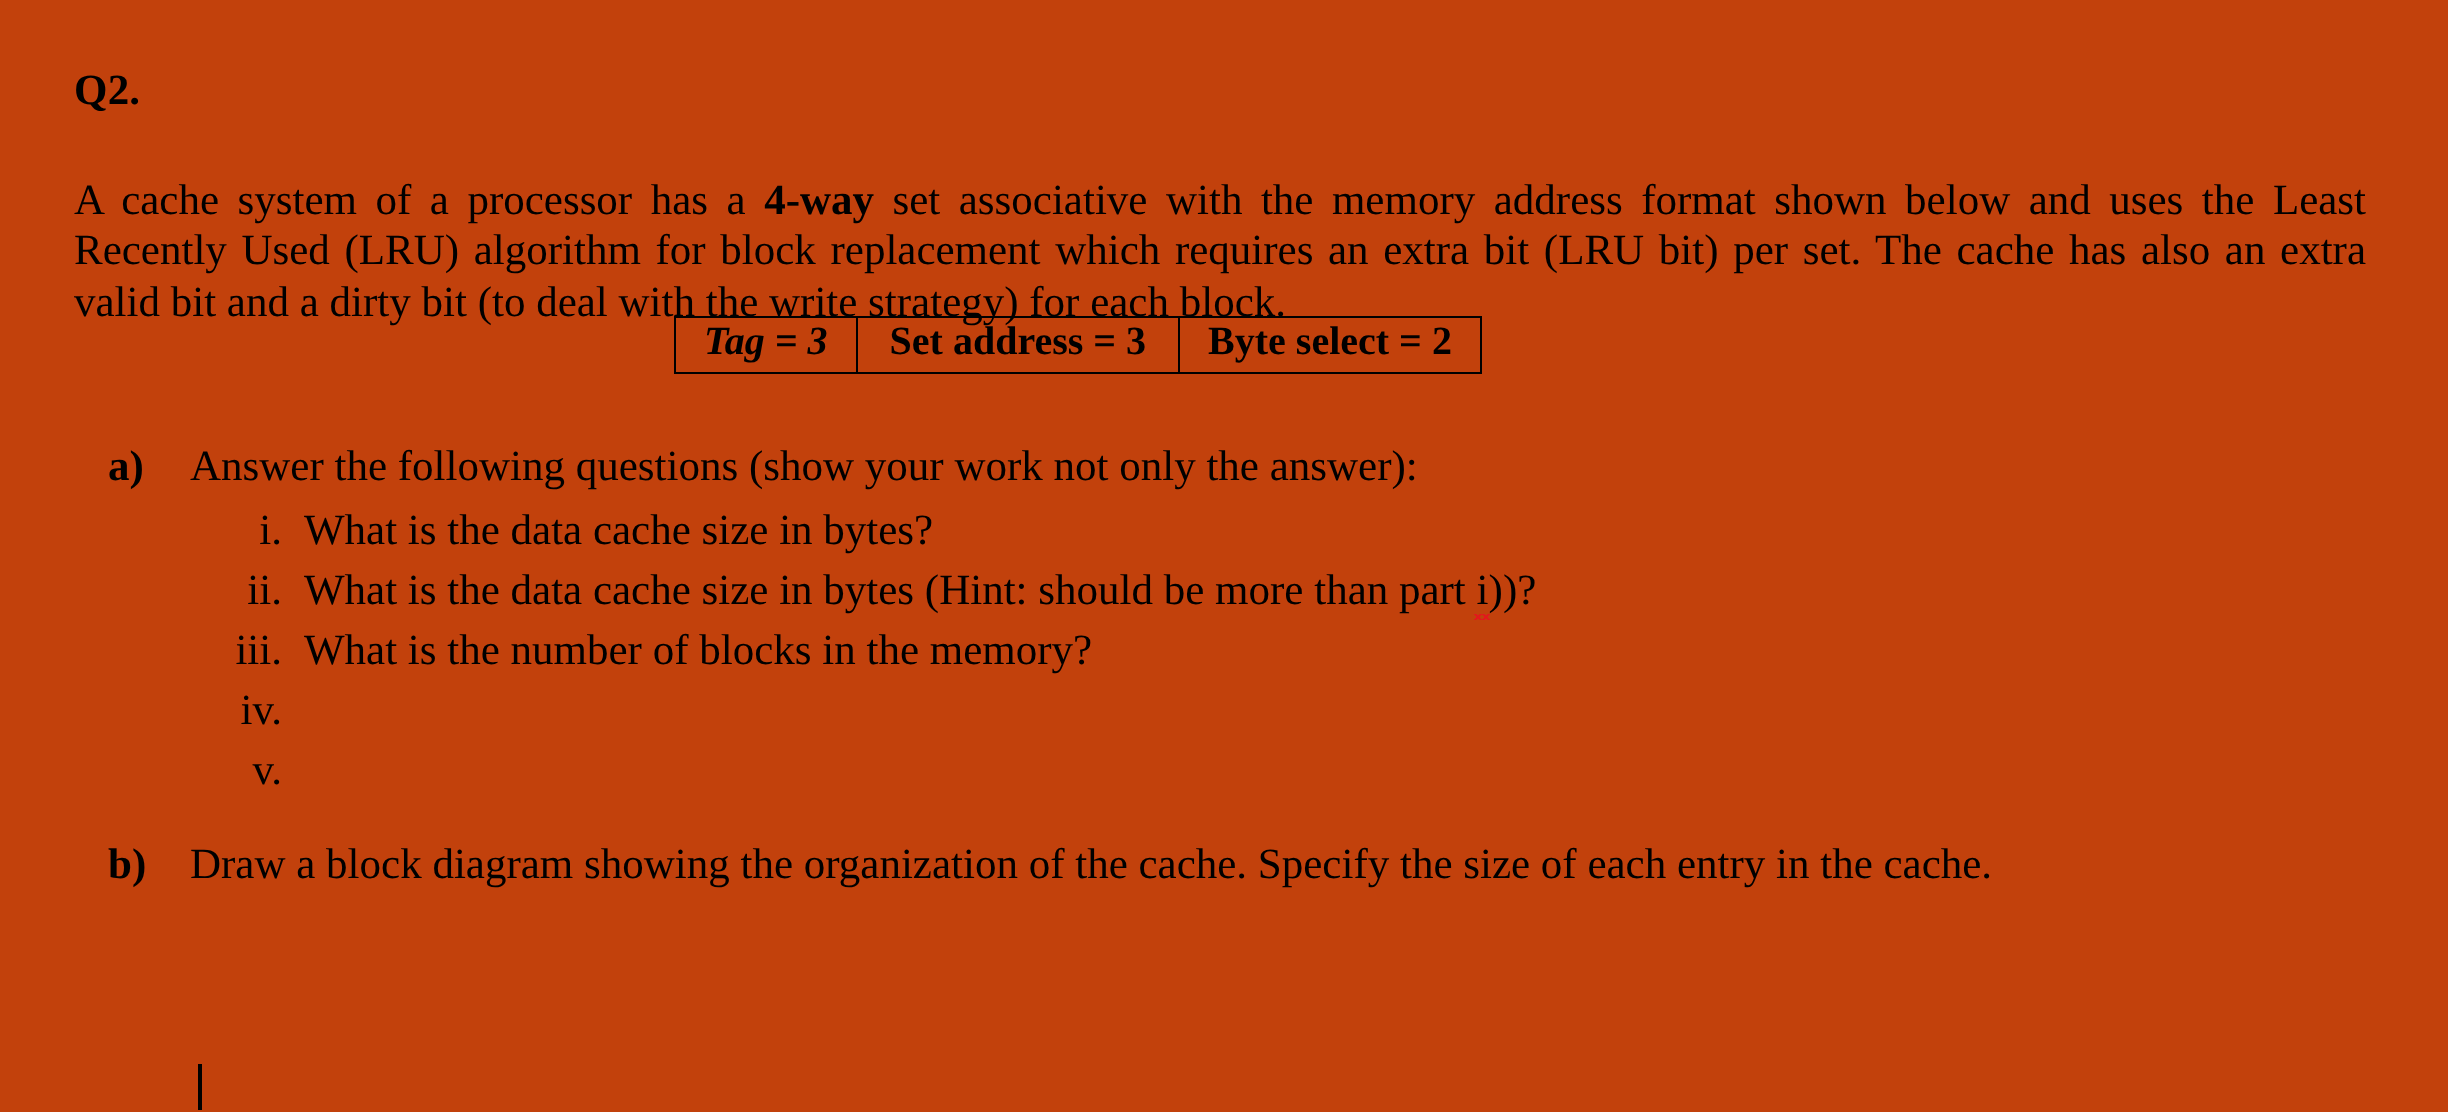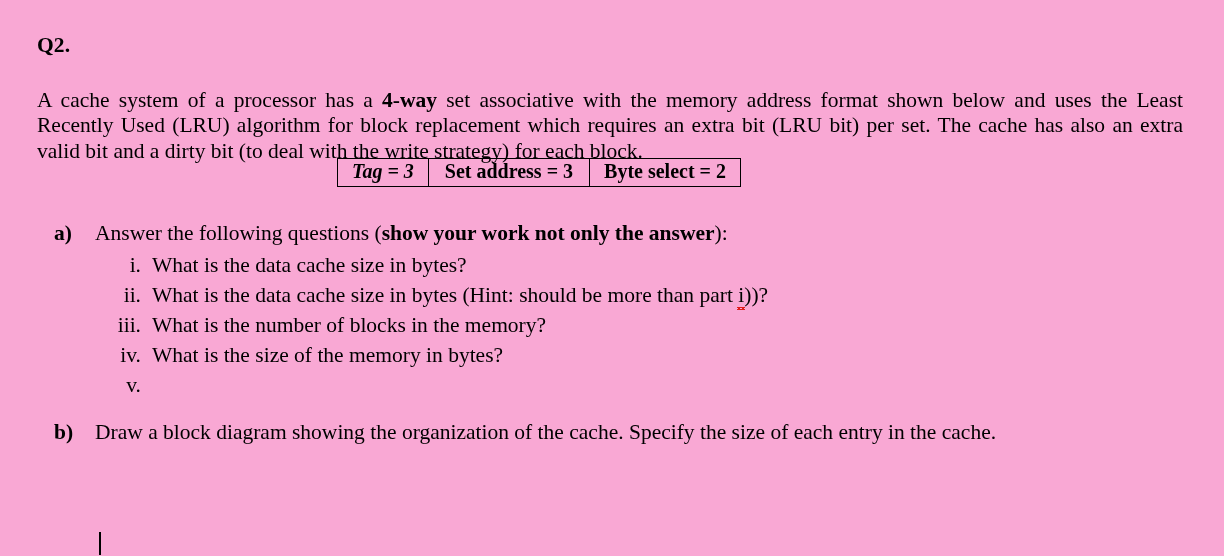--- a/index.html
+++ b/index.html
@@ -4,21 +4,21 @@
 <style>
   html, body {
     margin: 0;
     padding: 0;
     background: #ffffff;
   }
   #page {
     position: relative;
     width: 1224px;
     height: 556px;
-    background: #f9a8d4;
+    background: #c2410c;
     overflow: hidden;
     font-family: "Liberation Serif", "DejaVu Serif", serif;
     color: #000000;
   }
 
   
   .q-label {
     position: absolute;
     left: 37px;
     top: 33px;
@@ -73,21 +73,21 @@
   .part-row {
     display: flex;
     align-items: flex-start;
   }
   .part-marker {
     font-weight: bold;
     width: 41px;
     flex: 0 0 41px;
   }
   .part-text { white-space: nowrap; }
-  .part-text b { font-weight: bold; }
+  .part-text b { font-weight: normal; }
 
   
   .roman-list {
     position: absolute;
     left: 108px;
     top: 252px;
     font-size: 21.5px;
   }
   .roman-item {
     display: flex;
@@ -171,21 +171,20 @@
       <span class="roman-text"><span>What is the data cache size in bytes (Hint: should be more than part </span><span class="squiggle">i</span><span>))?</span></span>
     </div>
 
     <div class="roman-item">
       <span class="roman-num">iii.</span>
       <span class="roman-text">What is the number of blocks in the memory?</span>
     </div>
 
     <div class="roman-item">
       <span class="roman-num">iv.</span>
-      <span class="roman-text">What is the size of the memory in bytes?</span>
     </div>
 
     <div class="roman-item">
       <span class="roman-num">v.</span>
     </div>
 
   </div>
 
   <div class="part part-b">
     <div class="part-row">

